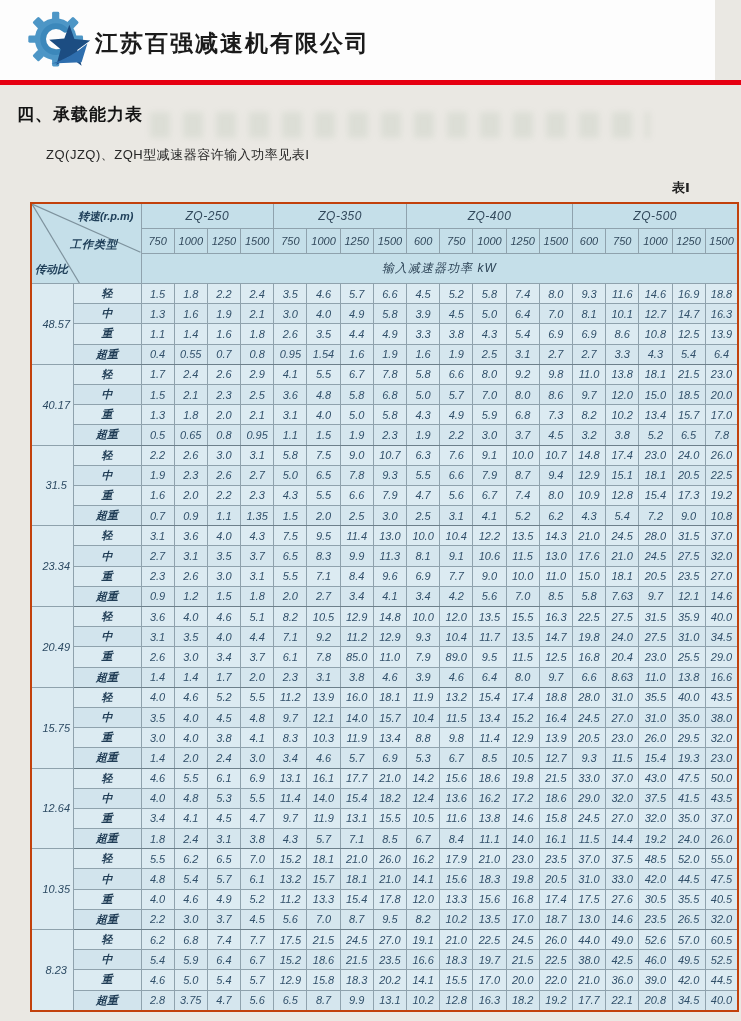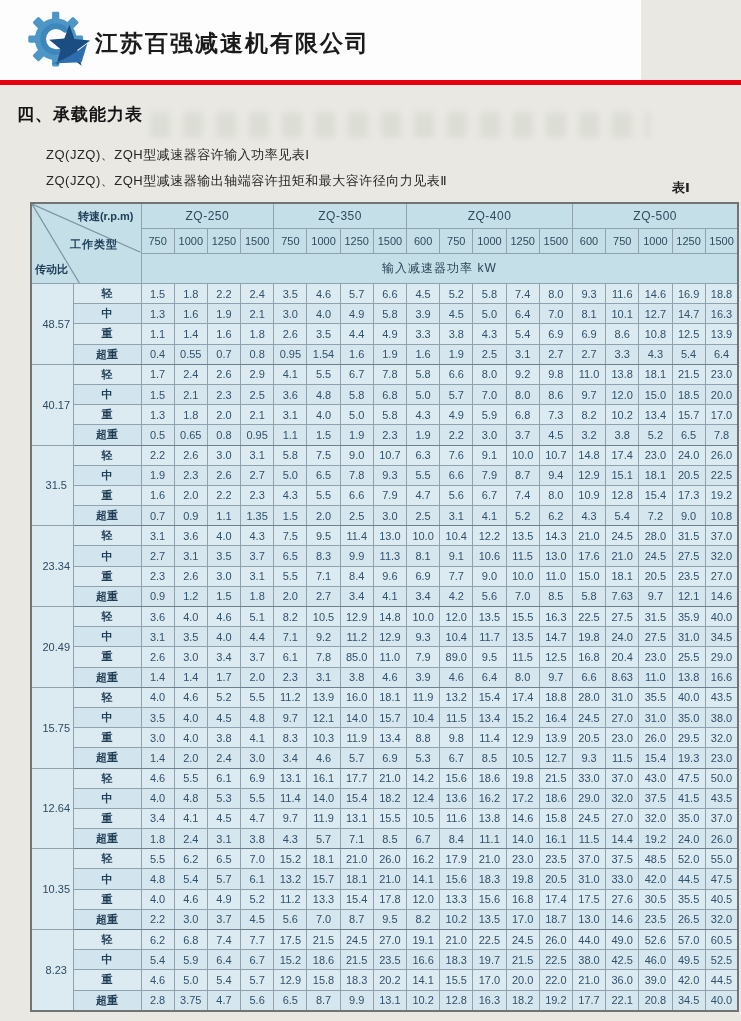--- a/index.html
+++ b/index.html
@@ -1,32 +1,32 @@
 <!DOCTYPE html>
 <html><head>
 <meta charset="utf-8">
 <style>
   html,body{margin:0;padding:0;}
   body{font-family:"Liberation Sans","DejaVu Sans",sans-serif;background:#d8d6d2;}
   .page{position:relative;width:741px;height:1021px;background:#eae8e3;overflow:hidden;margin:0 auto;}
-  .top-band{position:absolute;left:0;top:0;width:641px;height:80px;background:#fdfdfd;}
+  .top-band{position:absolute;left:0;top:0;width:715px;height:80px;background:#fdfdfd;}
   .red-bar{position:absolute;left:0;top:80px;width:741px;height:5px;}
   .logo{position:absolute;left:24px;top:6px;width:72px;height:72px;}
   .company-name{position:absolute;left:95px;top:28px;font-size:23px;font-weight:700;letter-spacing:2px;color:#1b1b1b;white-space:nowrap;}
   .ghost{position:absolute;left:150px;top:112px;width:500px;height:26px;opacity:.35;filter:blur(3px);
     background:repeating-linear-gradient(90deg,rgba(120,150,120,.35) 0 20px,rgba(120,150,120,0) 20px 33px);}
   .section-title{position:absolute;left:17px;top:103px;font-size:17px;font-weight:700;color:#141414;letter-spacing:1px;}
   .note{position:absolute;left:46px;font-size:13px;color:#272727;letter-spacing:.5px;white-space:nowrap;}
   .note1{top:146px;}
   .note2{top:172px;}
   .table-tag{position:absolute;left:672px;top:179px;font-size:13px;color:#222;font-weight:600;}
   .tbl-wrap{position:absolute;left:30px;top:202px;width:708px;}
   table{border-collapse:collapse;table-layout:fixed;width:708px;background:#d5e6ee;}
   td,th{border:1px solid #8fa2ad;padding:0;text-align:center;vertical-align:middle;overflow:hidden;}
-  table{border:2px solid #737373;}
+  table{border:2px solid #c2410c;font-style:italic;}
   thead th,thead td{background:#c5dfe9;}
   .gh{height:24px;font-size:12px;font-weight:400;color:#32495c;letter-spacing:.5px;}
   .sh{height:24px;font-size:11px;font-weight:400;color:#32495c;}
   .ph{height:29px;font-size:12px;font-weight:400;color:#2c4356;letter-spacing:1px;margin-top:26px;}
   td.corner{position:relative;padding:0;}
   .diag{position:absolute;left:0;top:0;width:100%;height:100%;}
   .diag line{stroke:#7e929d;stroke-width:1.2;}
   .c-top{position:absolute;top:5px;right:7px;font-size:11px;font-weight:700;color:#20405a;}
   .c-mid{position:absolute;top:33px;left:25px;font-size:11px;font-weight:700;color:#20405a;letter-spacing:1px;padding-left:13px;}
   .c-bot{position:absolute;bottom:6px;left:3px;font-size:11px;font-weight:700;color:#20405a;}
@@ -63,21 +63,20 @@
     </svg>
     <div class="company-name">江苏百强减速机有限公司</div>
   </div>
 
   <div class="red-bar" style="background: rgb(230, 0, 18);"></div>
 
   <div class="ghost"></div>
 
   <div class="section-title">四、承载能力表</div>
   <div class="note note1">ZQ(JZQ)、ZQH型减速器容许输入功率见表Ⅰ</div>
-  <div class="note note2">ZQ(JZQ)、ZQH型减速器输出轴端容许扭矩和最大容许径向力见表Ⅱ</div>
   <div class="table-tag">表Ⅰ</div>
 
   <div class="tbl-wrap">
     <table id="cap-table">
         <colgroup>
           <col style="width: 42px;">
           <col style="width: 68px;">
           <col style="width: 33.2px;">
           <col style="width: 33.2px;">
           <col style="width: 33.2px;">

